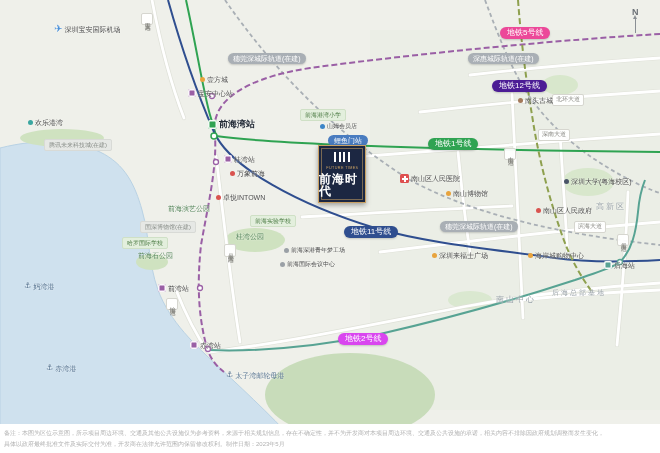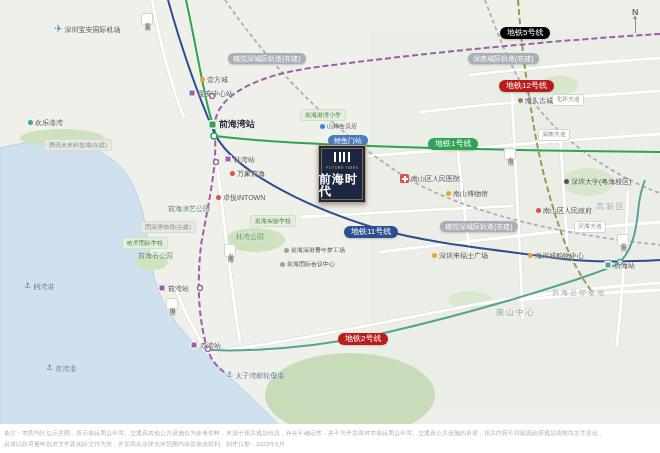--- a/index.html
+++ b/index.html
@@ -3,22 +3,22 @@
 <meta charset="utf-8">
 <style>
   html,body{margin:0;padding:0;background:#fff;}
   #stage{position:relative;width:660px;height:453px;overflow:hidden;background:#fff;
          font-family:"Liberation Sans","DejaVu Sans",sans-serif;}
   #stage svg{position:absolute;left:0;top:0;}
   
   .badge{position:absolute;font-size:8px;color:#fff;padding:2px 7px;border-radius:9px;
          white-space:nowrap;line-height:1;box-shadow:0 1px 2px rgba(0,0,0,.18);}
   .badge.gray{font-size:7px;padding:2px 5px;}
-  .bg-line5{background:#000000;border-radius:6px;} .bg-line12{background:#b91c1c;margin-left:7px;} .bg-line1{background:#2fa352;}
-  .bg-line11{background:#2f4e8f;} .bg-line2{background:#b91c1c;} .bg-gray{background:#a9afb5;}
+  .bg-line5{background:#ec4899;border-radius:6px;} .bg-line12{background:#4c1d95;} .bg-line1{background:#2fa352;}
+  .bg-line11{background:#2f4e8f;} .bg-line2{background:#d946ef;} .bg-gray{background:#a9afb5;}
   .station-pill{position:absolute;background:#4a7cc0;color:#fff;font-size:7px;padding:2px 6px;
                 border-radius:8px;white-space:nowrap;line-height:1;}
   
   .road{position:absolute;font-size:6px;color:#878781;background:rgba(255,255,255,.95);
         border:1px solid #d6d6cf;border-radius:2px;padding:1px 3px;line-height:1.3;white-space:nowrap;}
   .road.v{writing-mode:vertical-rl;text-orientation:upright;padding:3px 1px;letter-spacing:1px;}
   
   .lm{position:absolute;display:flex;align-items:center;gap:2px;font-size:7px;color:#4c4c4c;
       white-space:nowrap;line-height:1;text-shadow:0 0 2px rgba(255,255,255,.95);}
   .lm.t6 span.txt{font-size:6px;}
@@ -271,21 +271,21 @@
   </div>
   <div class="lm" style="left:432px;top:252px">
     <span class="dot dot-orange"></span>
     <span class="txt">深圳来福士广场</span>
   </div>
   <div class="lm" style="left:528px;top:252px">
     <span class="dot dot-orange"></span>
     <span class="txt">海岸城购物中心</span>
   </div>
   <div class="lm area" style="left:552px;top:289px;font-size:7px">后海总部基地</div>
-  <div class="lm area" style="left:496px;top:309px">南山中心</div>
+  <div class="lm area" style="left:496px;top:296px">南山中心</div>
   <div class="lm port" style="left:24px;top:282px">
     <span class="icon-anchor">⚓</span>
     <span class="txt">妈湾港</span>
   </div>
   <div class="lm port" style="left:46px;top:364px">
     <span class="icon-anchor">⚓</span>
     <span class="txt">赤湾港</span>
   </div>
   <div class="lm port" style="left:226px;top:371px">
     <span class="icon-anchor">⚓</span>

